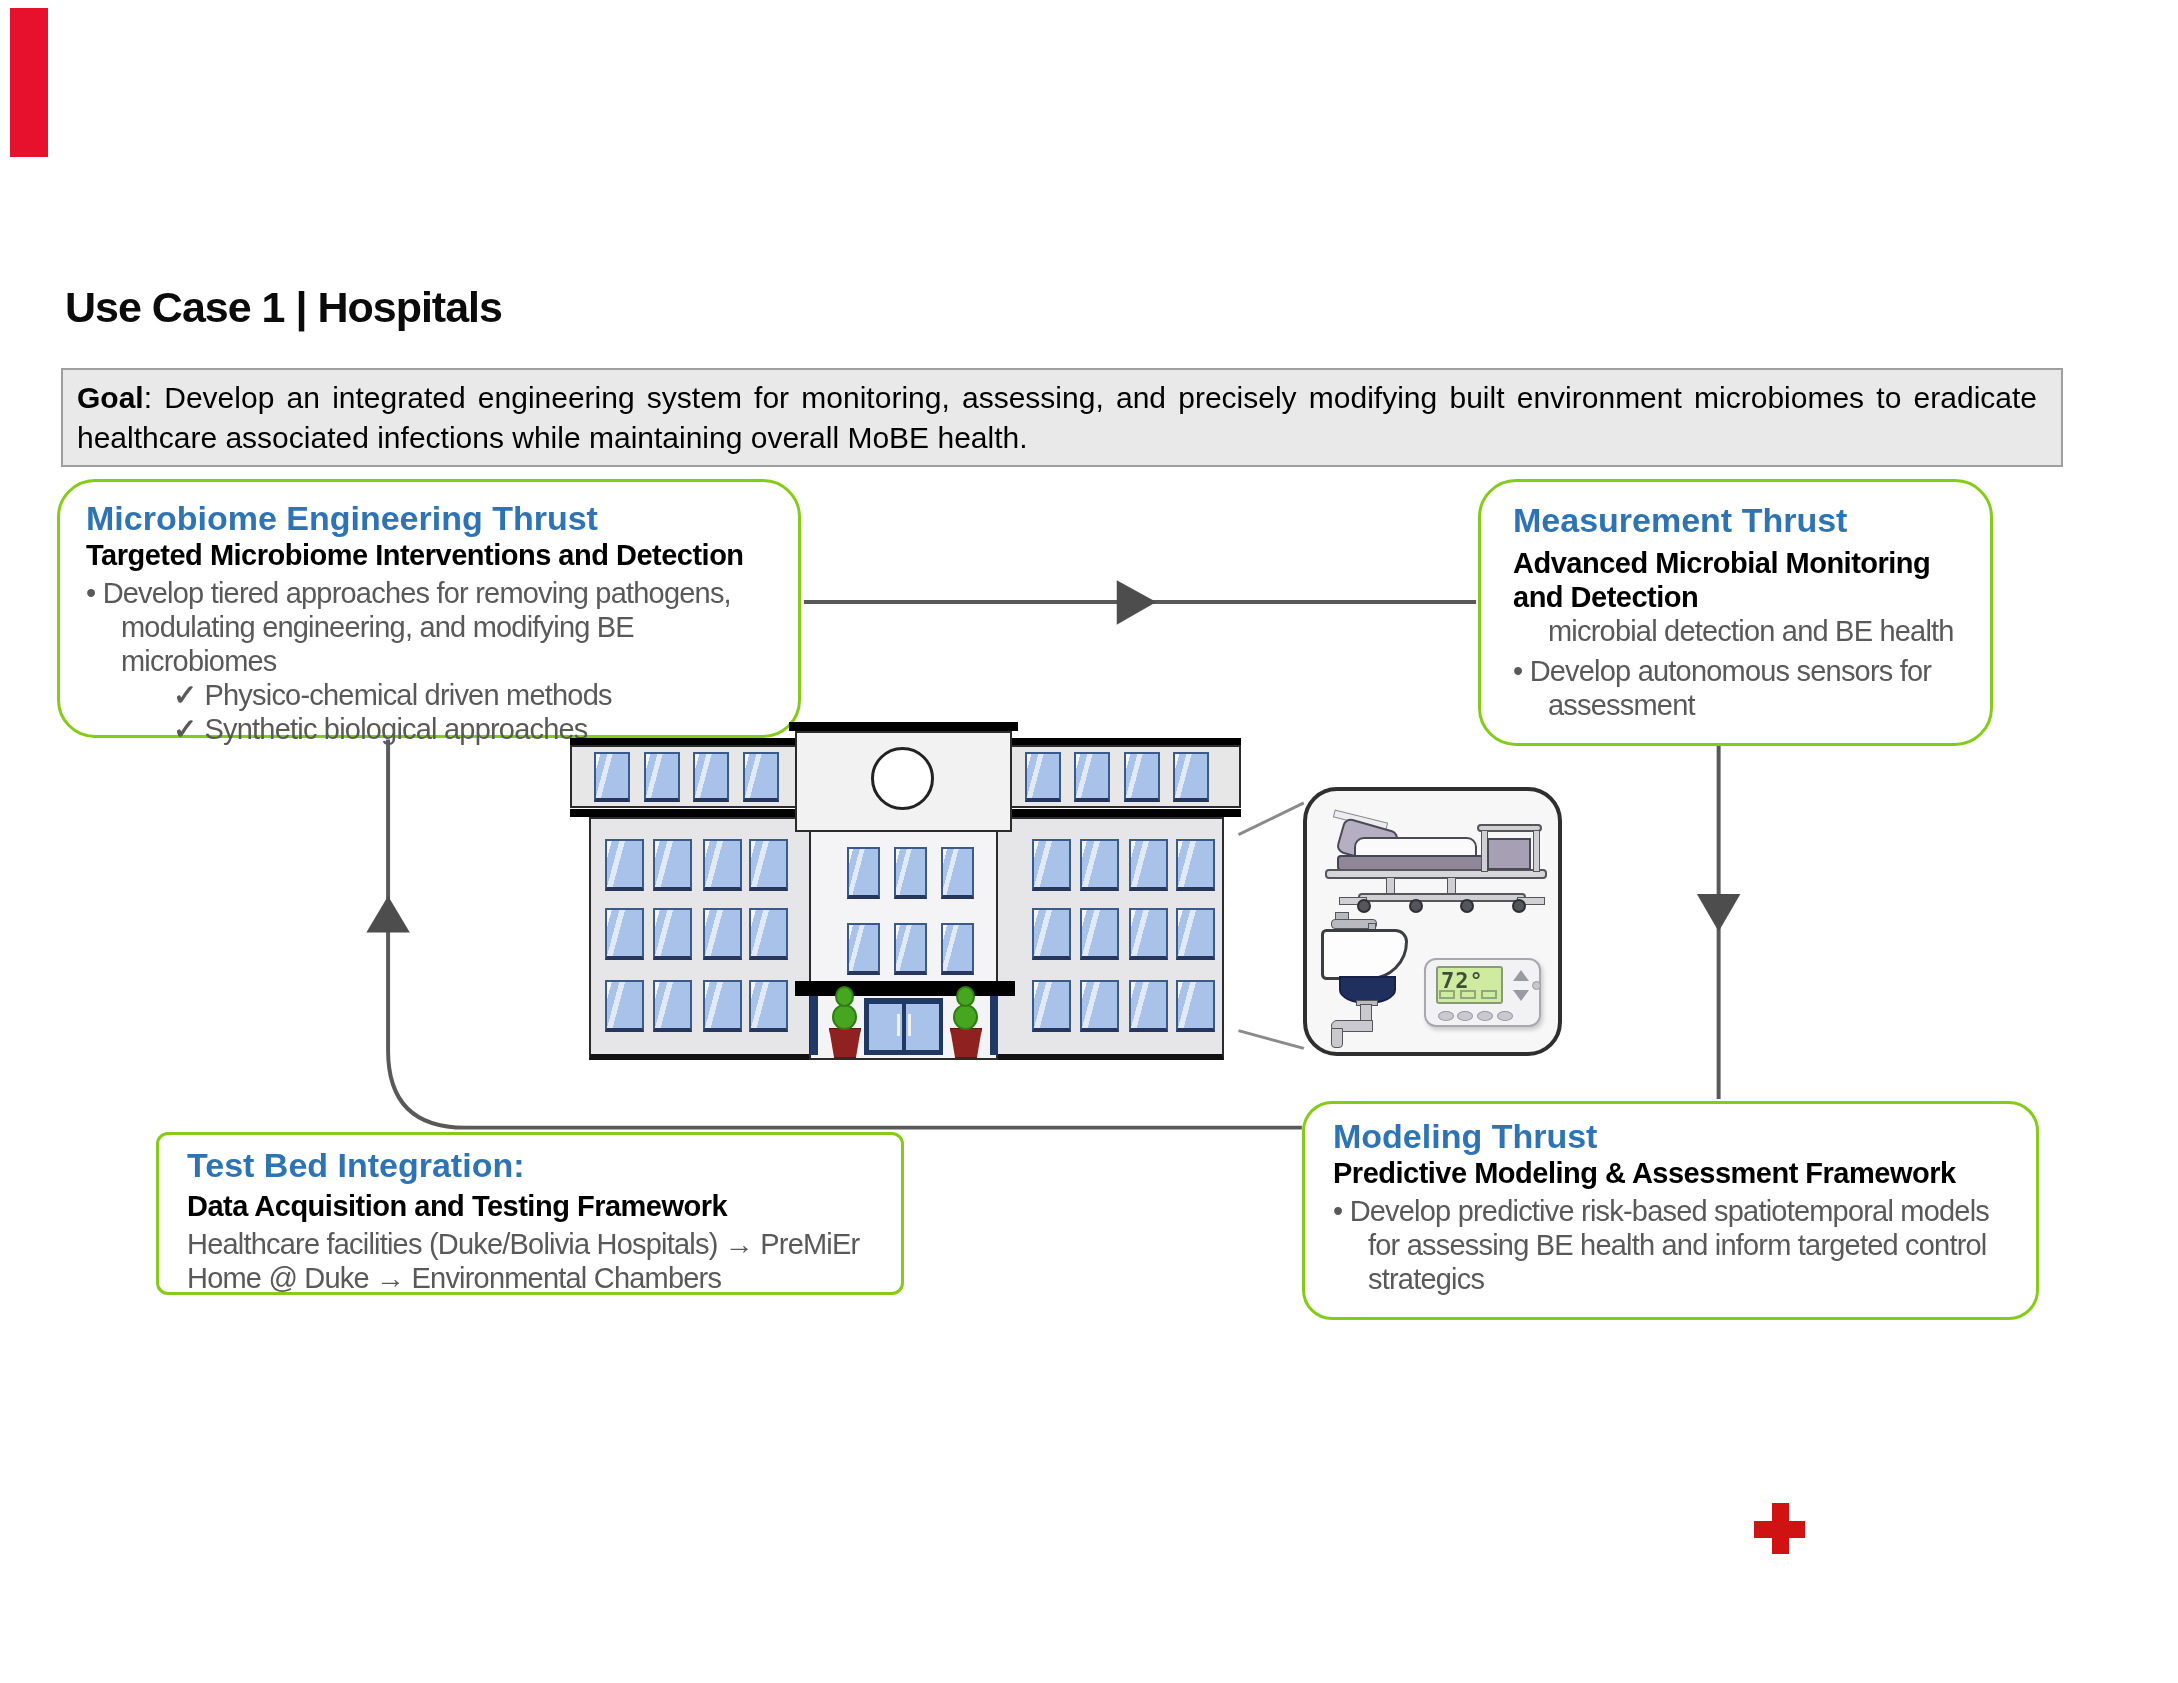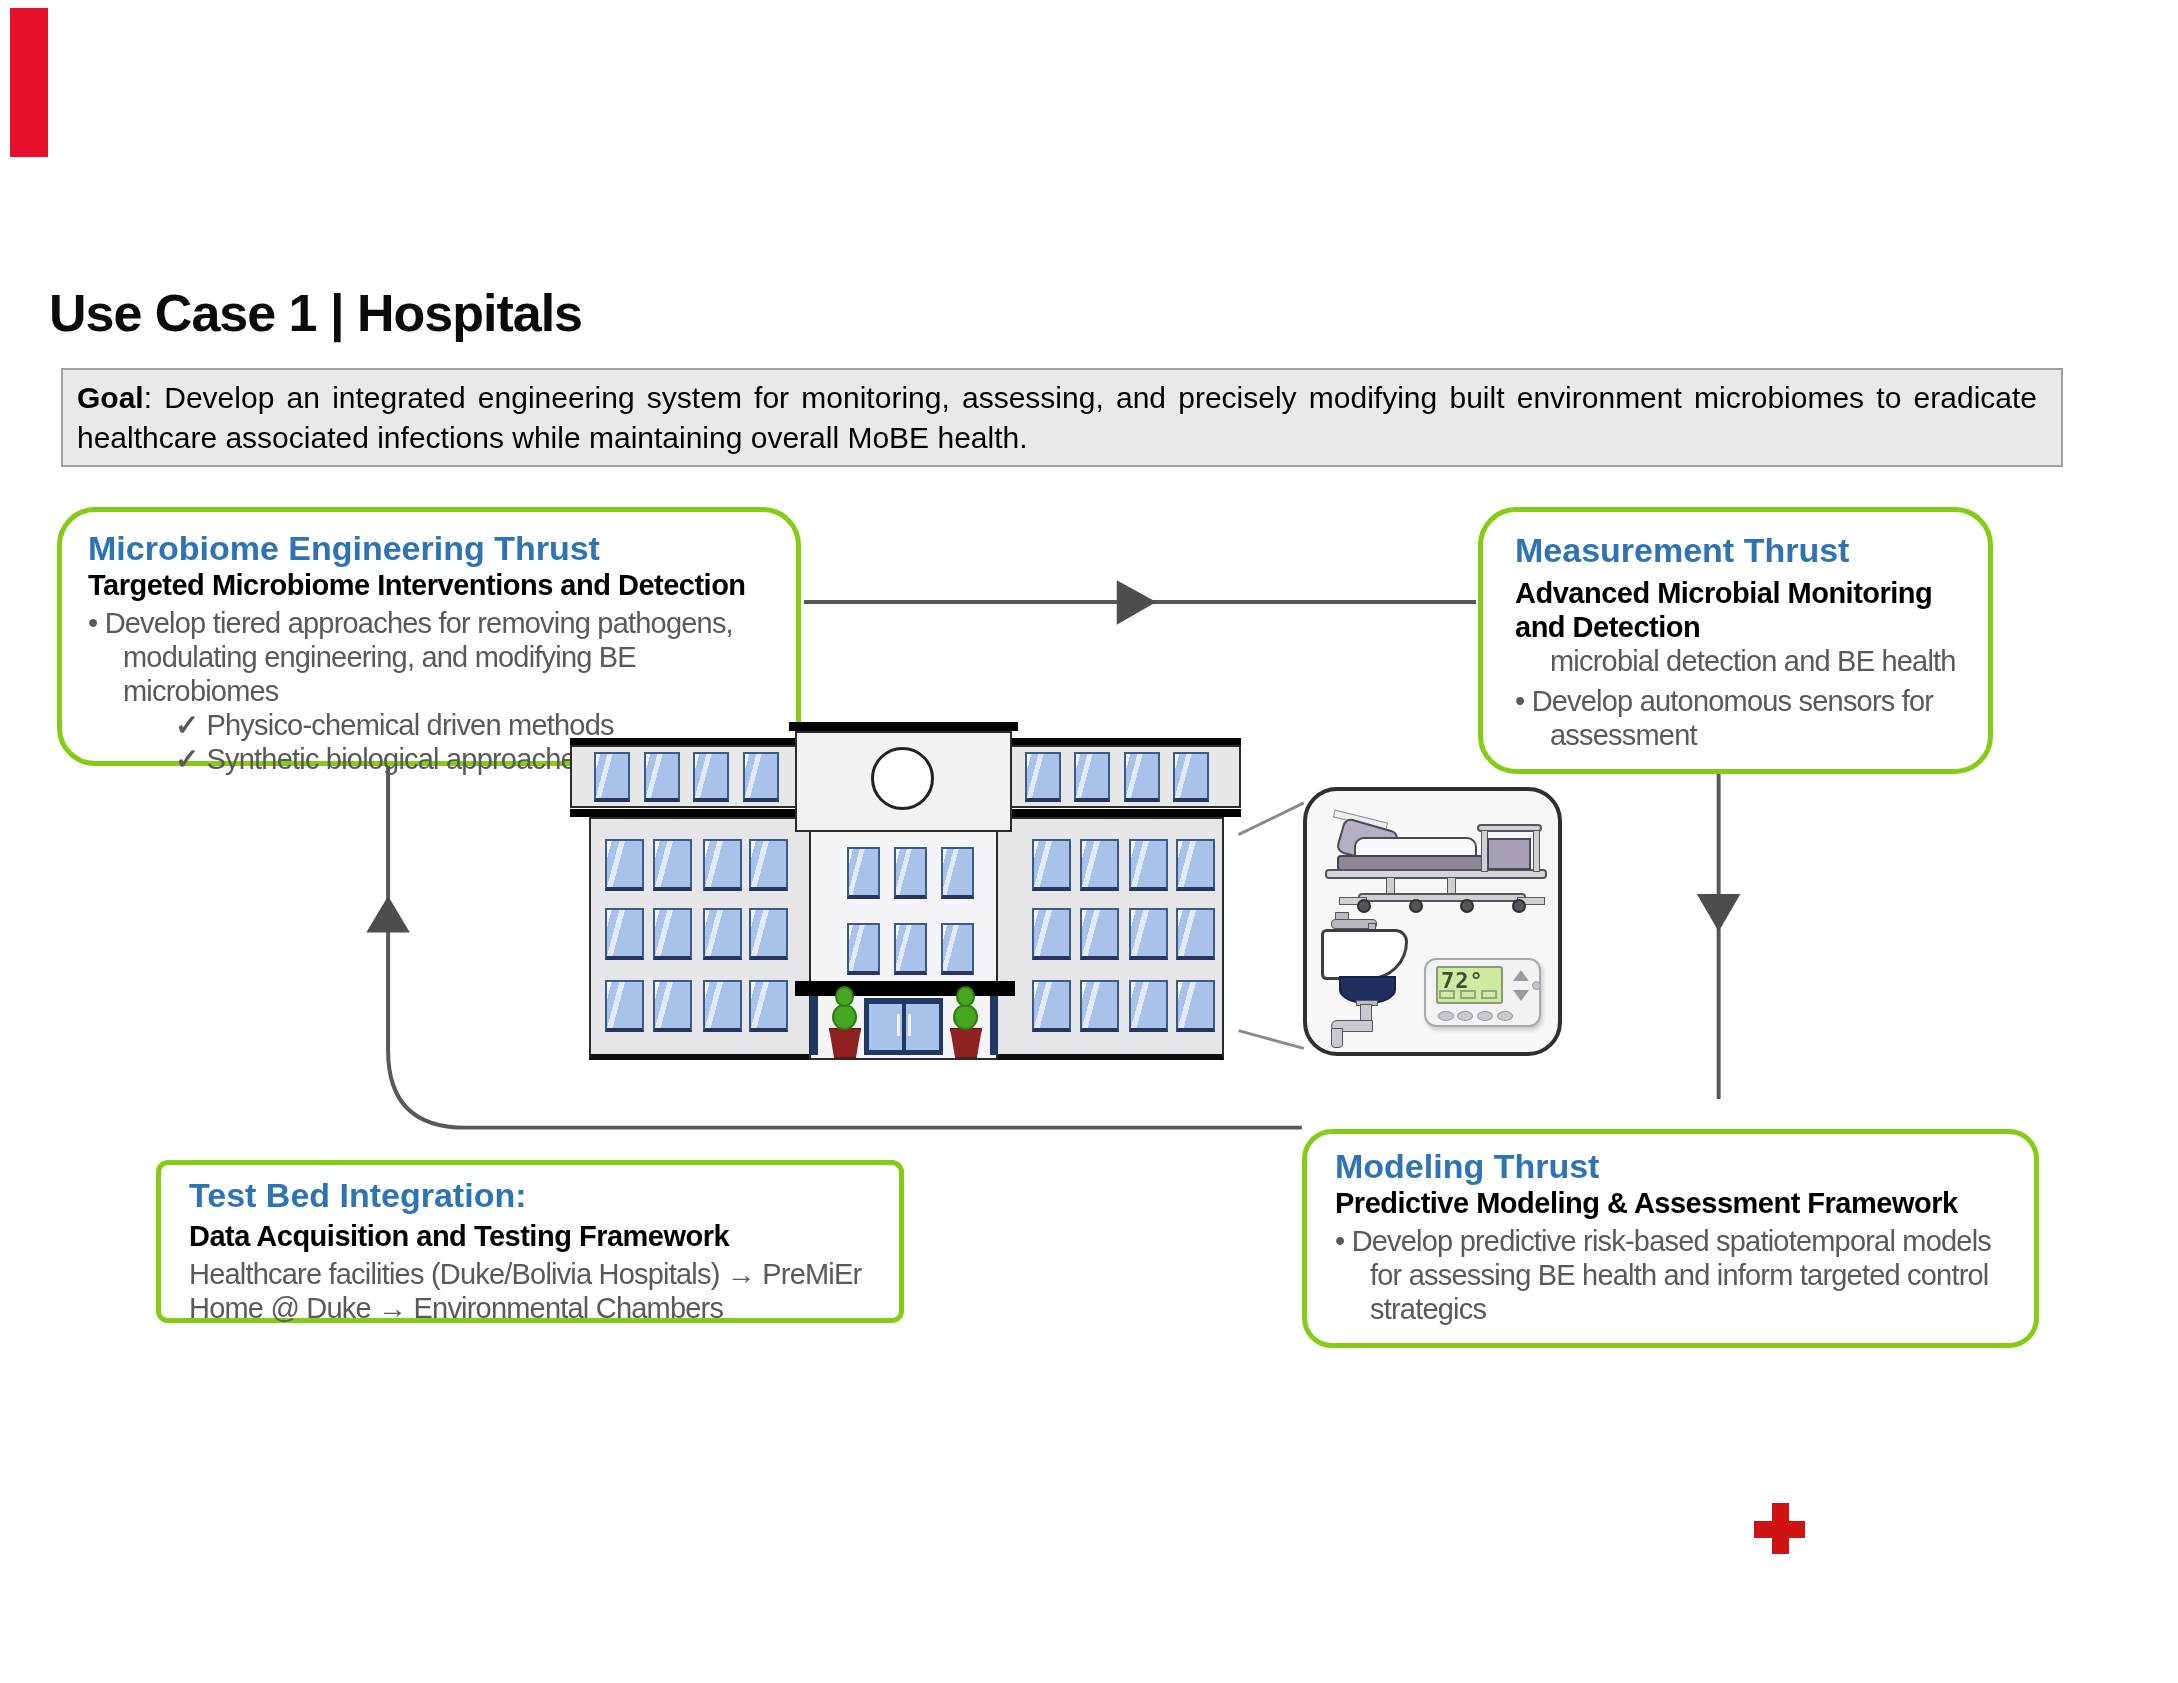--- a/index.html
+++ b/index.html
@@ -4,30 +4,30 @@
 <style>
   html,body{margin:0;padding:0;background:#fff;}
   #canvas{position:relative;width:2178px;height:1683px;background:#ffffff;overflow:hidden;
           font-family:"Liberation Sans",sans-serif;}
   .abs{position:absolute;}
 
   
   #red-bar{left:10px;top:8px;width:38px;height:149px;background:#e8112d;}
 
   
-  #page-title{left:49px;top:283px;font-size:52px;font-weight:bold;color:#0b0b0b;letter-spacing:-1px;}
+  #page-title{left:65px;top:283px;font-size:43px;font-weight:bold;color:#0b0b0b;letter-spacing:-1px;}
 
   
   #goal-box{left:61px;top:368px;width:2002px;height:99px;background:#e9e9e9;border:2px solid #9f9f9f;
             box-sizing:border-box;display:flex;align-items:center;}
   #goal-text{width:1960px;margin:0 14px;font-size:30px;line-height:40px;color:#000;text-align:justify;}
   #goal-text b{font-weight:bold;}
 
   
-  .tbox{background:#fff;border:5px solid #84cc16;border-radius:38px;box-sizing:border-box;margin-top:28px;}
+  .tbox{background:#fff;border:3px solid #84cc16;border-radius:38px;box-sizing:border-box;}
   .tbox .title{color:#2e74b5;font-weight:bold;font-size:34px;line-height:40px;}
   .tbox .subtitle{color:#000;font-weight:bold;font-size:29px;line-height:34px;letter-spacing:-0.5px;}
   .gray{color:#595959;font-size:29px;line-height:34px;letter-spacing:-0.8px;}
   .bullet-line{padding-left:35px;text-indent:-35px;}
   .plain-ind{padding-left:35px;}
   .check-line{padding-left:87px;}
   .check-glyph{font-weight:bold;margin-right:8px;}
 
   #box-microbiome{left:57px;top:479px;width:744px;height:259px;padding:16px 24px 0 26px;}
   #box-measurement{left:1478px;top:479px;width:515px;height:267px;padding:18px 20px 0 32px;}

